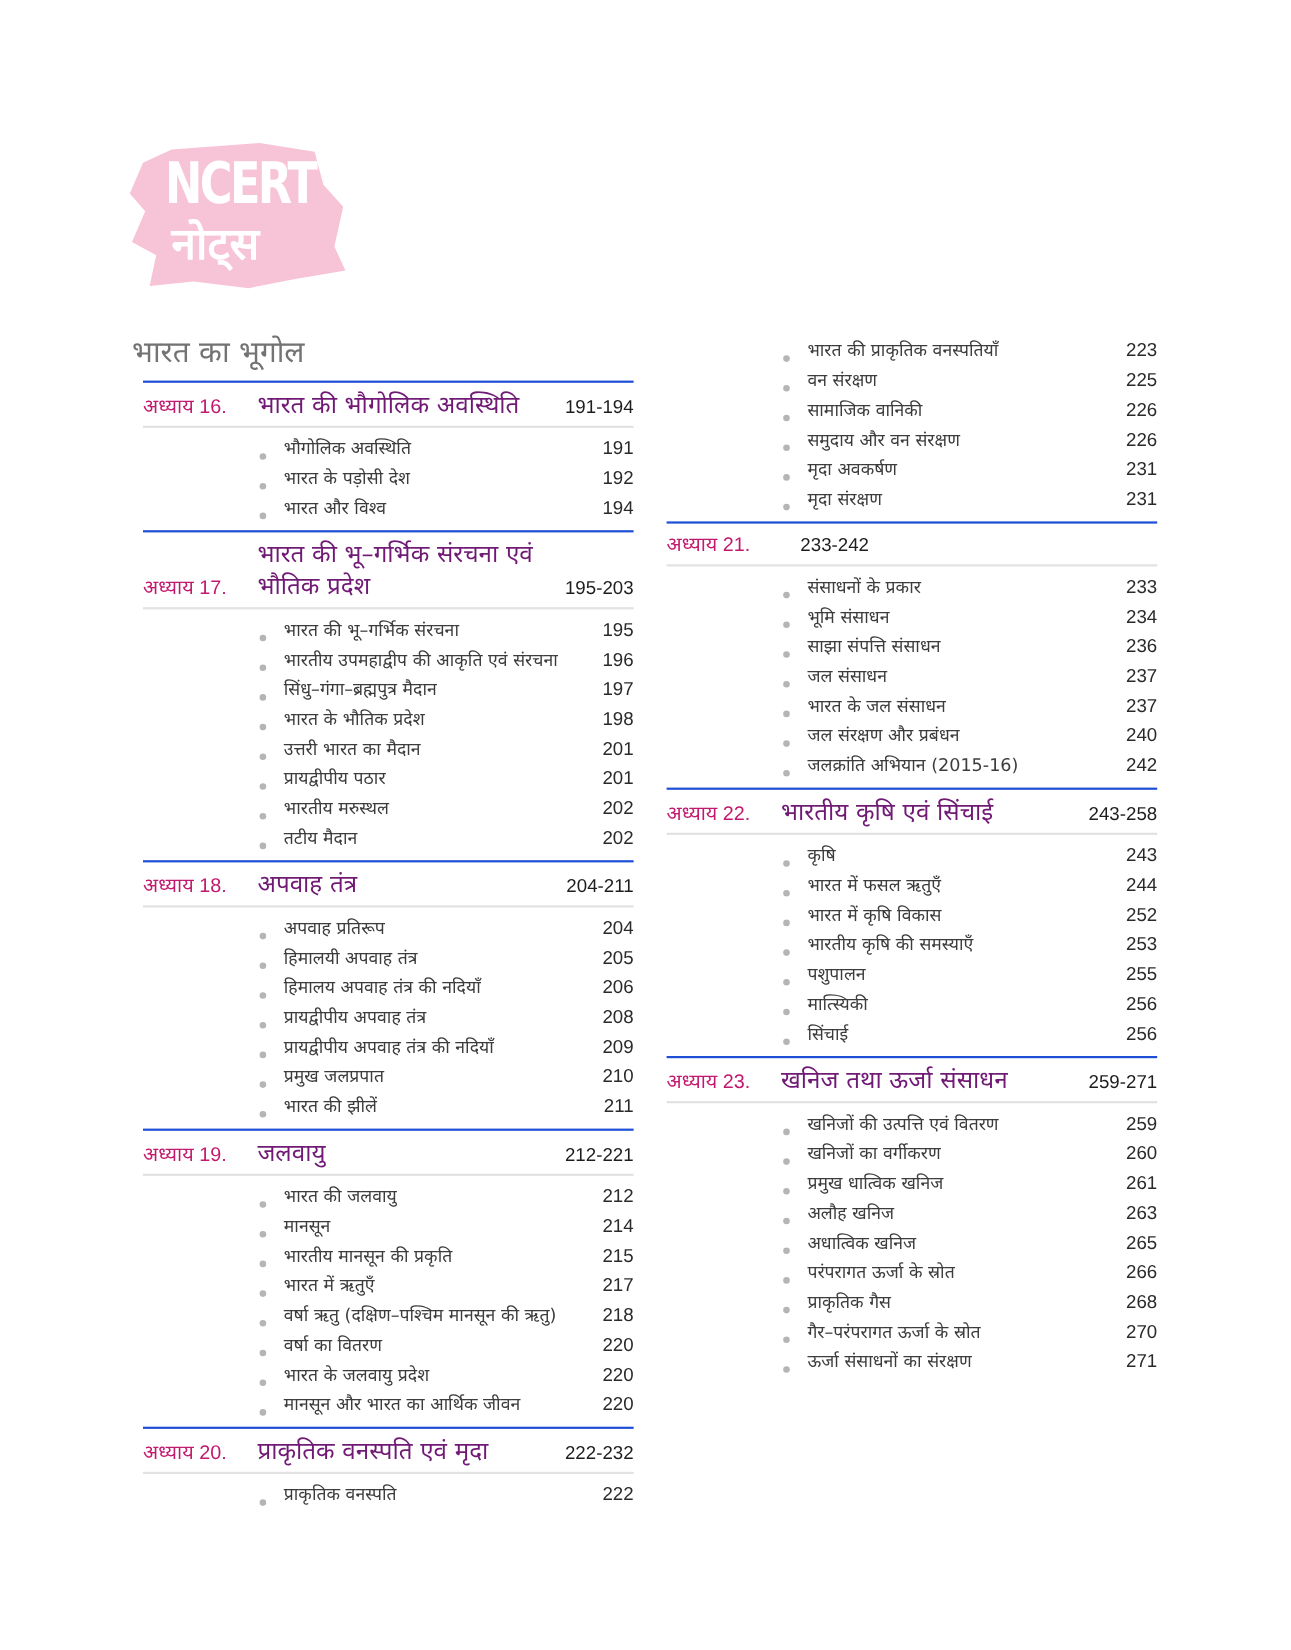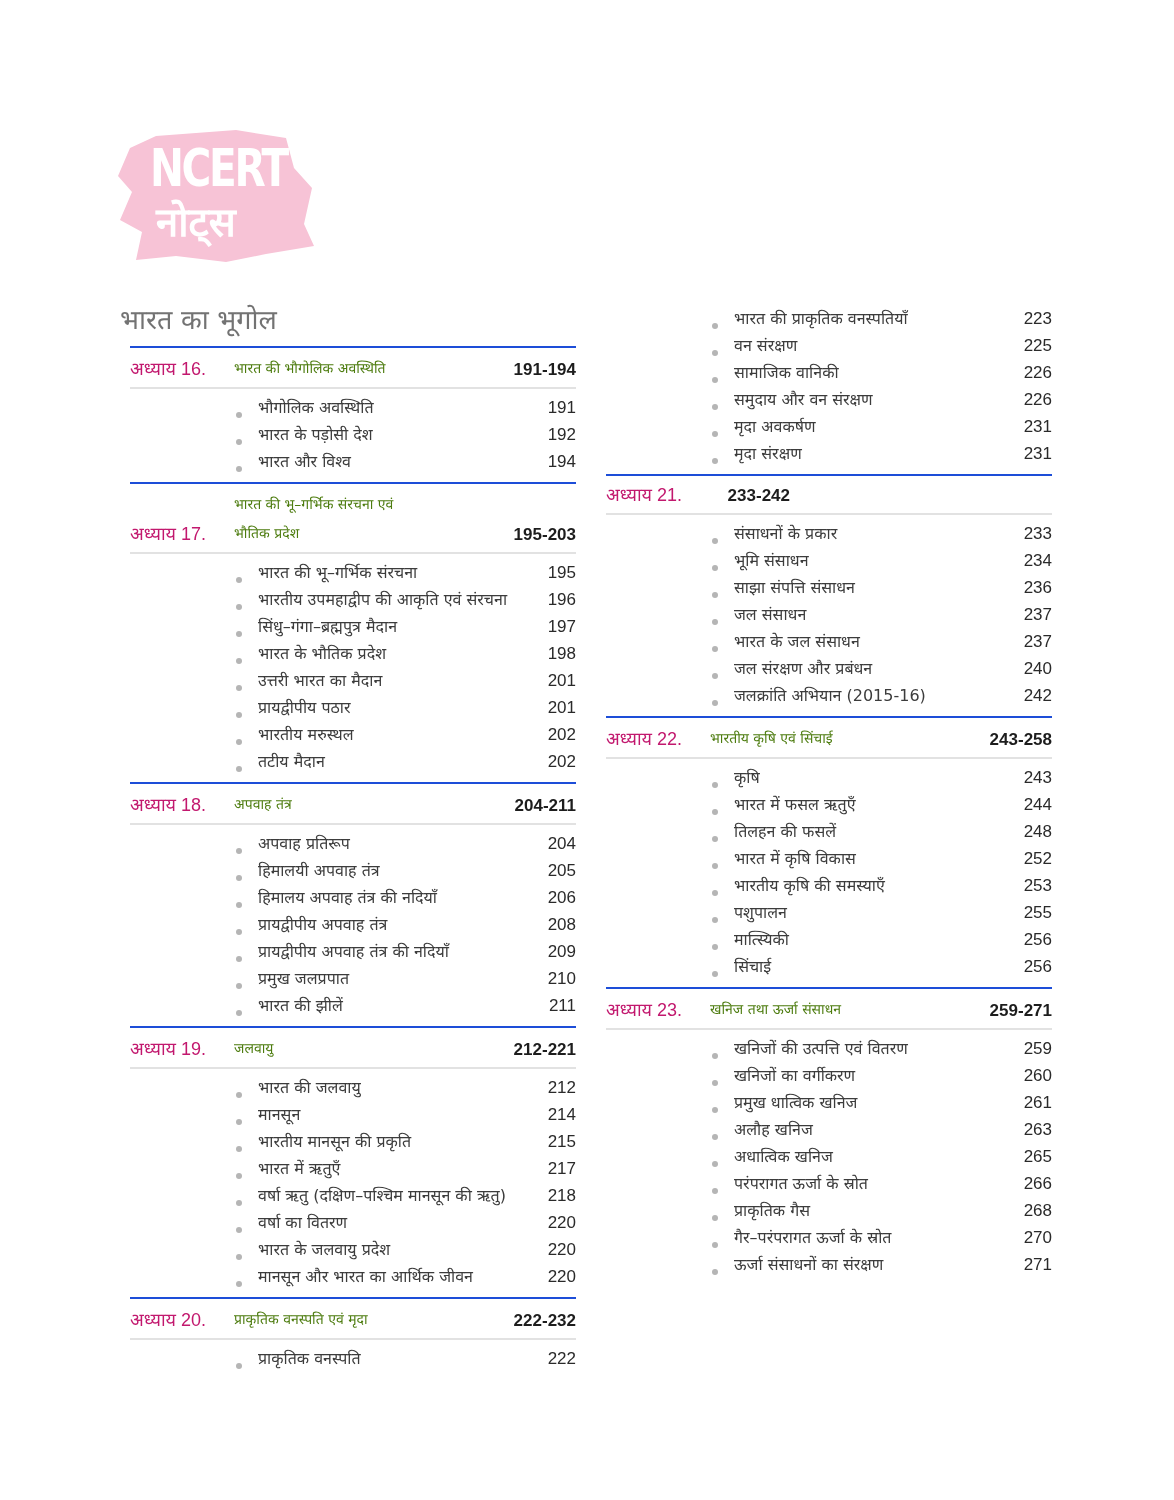--- a/index.html
+++ b/index.html
@@ -13,22 +13,22 @@
 
     .section-title { position: absolute; left: 120px; top: 300px; font-size: 27px; color: #737373; font-family: "DejaVu Sans", sans-serif; }
 
     .col { position: absolute; }
     .col.left { left: 130px; top: 346px; width: 446px; }
     .col.right { left: 606px; top: 302px; width: 446px; }
 
     .chapter { border-top: 2px solid #1d4ed8; }
     .chapter-head { display: flex; align-items: flex-end; padding: 6px 0 4px 0; border-bottom: 2px solid #e2e2e2; }
     .ch-label { width: 104px; flex: 0 0 104px; color: #c2186e; font-size: 18px; line-height: 27px; }
-    .ch-title { flex: 1; font-size: 14px; line-height: 29px; color: #4d7c0f; font-family: "DejaVu Sans", sans-serif; }
-    .ch-pages { font-weight: bold; font-size: 17px; line-height: 27px; color: #1d1d1d; text-align: right; min-width: 80px; }
+    .ch-title { flex: 1; font-size: 22px; line-height: 29px; color: #701a75; font-family: "DejaVu Sans", sans-serif; }
+    .ch-pages { font-weight: normal; font-size: 17px; line-height: 27px; color: #1d1d1d; text-align: right; min-width: 80px; }
 
     .items { list-style: none; padding: 2px 0 10px 0; }
     .item { display: flex; align-items: flex-end; height: 27px; padding-left: 104px; }
     .bullet { width: 6px; height: 6px; border-radius: 50%; background: #b5b5b5; margin-right: 16px; margin-left: 2px; flex: 0 0 6px; }
     .item-text { flex: 1; font-size: 16px; color: #3c3c3c; font-family: "DejaVu Sans", sans-serif; white-space: nowrap; }
     .item-page { font-size: 17px; color: #2a2a2a; text-align: right; min-width: 50px; }
     .items.cont { padding-top: 0; }
   </style>
 </head>
 <body>
@@ -325,25 +325,20 @@
           <span class="item-text">कृषि</span>
           <span class="item-page">243</span>
         </li>
       <li class="item">
           <span class="bullet"></span>
           <span class="item-text">भारत में फसल ऋतुएँ</span>
           <span class="item-page">244</span>
         </li>
       <li class="item">
           <span class="bullet"></span>
-          <span class="item-text">तिलहन की फसलें</span>
-          <span class="item-page">248</span>
-        </li>
-      <li class="item">
-          <span class="bullet"></span>
           <span class="item-text">भारत में कृषि विकास</span>
           <span class="item-page">252</span>
         </li>
       <li class="item">
           <span class="bullet"></span>
           <span class="item-text">भारतीय कृषि की समस्याएँ</span>
           <span class="item-page">253</span>
         </li>
       <li class="item">
           <span class="bullet"></span>

